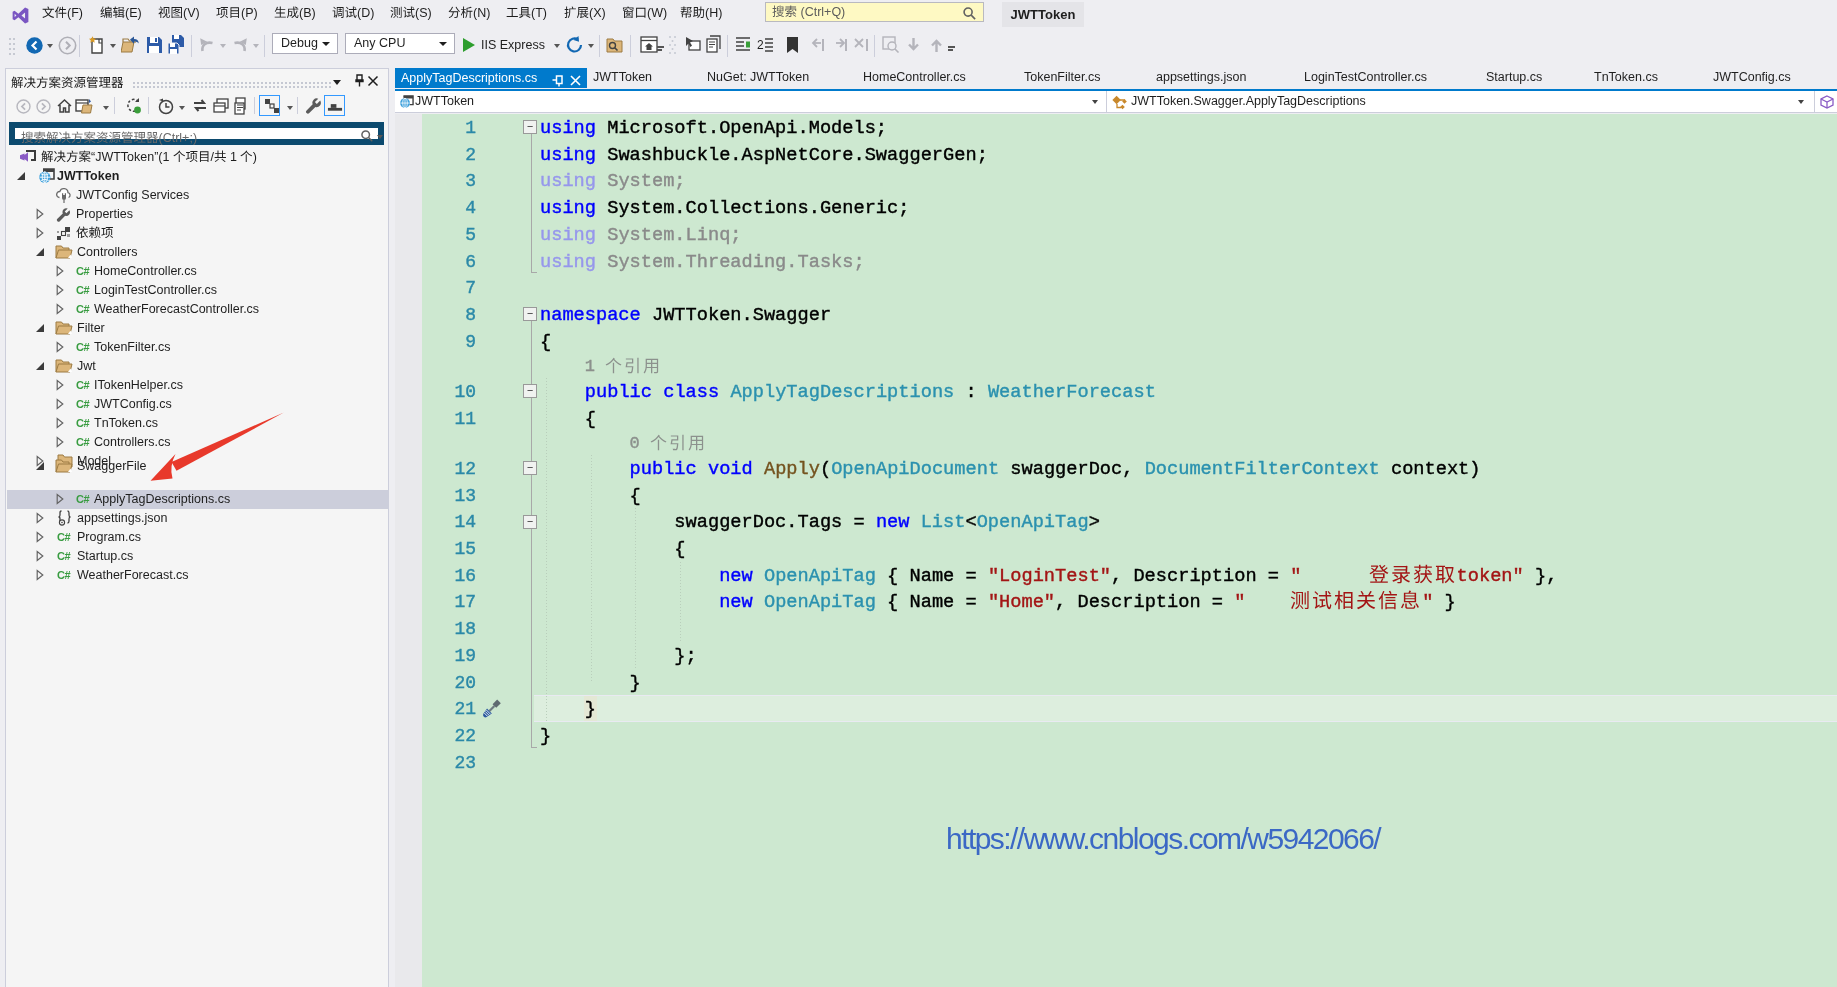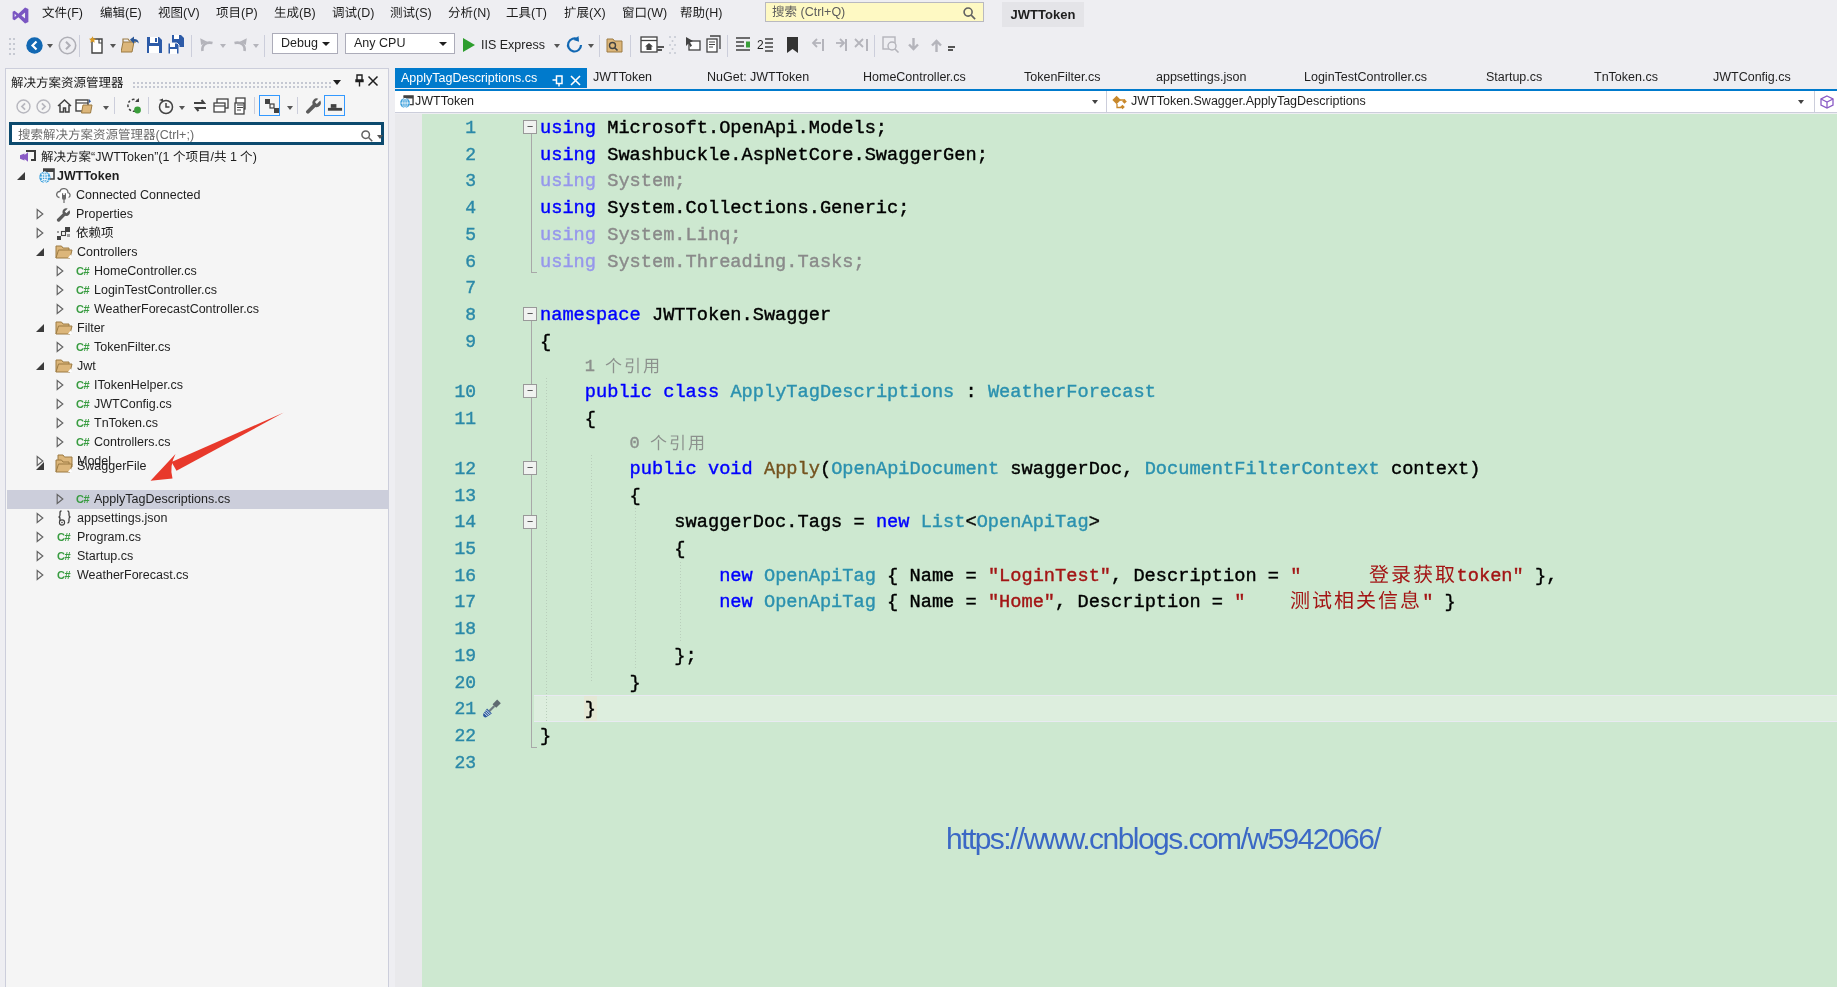--- a/index.html
+++ b/index.html
@@ -13,21 +13,21 @@
 
 #toolbar{position:absolute;left:0;top:30px;width:1837px;height:32px;background:#EEEEF2}
 .tsep{position:absolute;top:5px;width:1px;height:22px;background:#CCCEDB}
 .combo{position:absolute;top:3px;height:21px;background:#fff;border:1px solid #ACACB9;font-size:12.5px;color:#1E1E1E;line-height:19px;padding-left:8px}
 .combo .car{position:absolute;right:7px;top:8px;width:0;height:0;border-left:4px solid transparent;border-right:4px solid transparent;border-top:4px solid #1E1E1E}
 .car2{position:absolute;width:0;height:0;border-left:3.5px solid transparent;border-right:3.5px solid transparent;border-top:4px solid #555}
 
 #panel{position:absolute;left:5px;top:68px;width:384px;height:919px;background:#F5F5F5;border:1px solid #CCCEDB;border-bottom:none}
 #ptitle{position:absolute;left:9px;top:8px;font-size:12.5px;color:#1E1E1E}
 #pdots{position:absolute;left:126px;top:12px;width:200px;height:8px;background-image:radial-gradient(#C5C8D2 0.9px,transparent 1px);background-size:4px 4px}
-#psearch{position:absolute;left:3px;top:53px;width:375px;height:23px;background:#fff;border:3px solid #0c4a6e;font-size:12.5px;color:#6A6A6A;line-height:21px;padding-left:6px}
+#psearch{position:absolute;left:3px;top:53px;width:375px;height:23px;background:#fff;border:6px solid #0c4a6e;font-size:12.5px;color:#6A6A6A;line-height:21px;padding-left:6px}
 .trow{position:absolute;left:1px;height:19px;width:381px;font-size:12.5px;color:#1E1E1E;white-space:nowrap}
 .trow span.lbl{position:absolute;top:2px}
 .sel{background:#CCCEDB}
 .exp{position:absolute;width:0;height:0;border-top:8px solid transparent;border-right:8px solid #3B3B3B}
 .col{position:absolute}
 .cs{position:absolute;top:3px;font-size:11px;font-weight:bold;color:#399C41;letter-spacing:-0.5px}
 
 #edit{position:absolute;left:395px;top:62px;width:1442px;height:925px;background:#EEEEF2}
 #tabActive{position:absolute;left:0px;top:6px;width:192px;height:20px;background:#007ACC;color:#fff;font-size:12.5px}
 #blueline{position:absolute;left:0px;top:26.5px;width:1442px;height:3.5px;background:#007ACC}
@@ -436,21 +436,21 @@
           <ellipse cx="6.8" cy="9.2" rx="2.6" ry="5.4" fill="none" stroke="#fff" stroke-width="0.9"></ellipse>
         </svg>
         <span class="lbl" style="left:50px;font-weight:bold">JWTToken</span>
       </div>
   <div class="trow" style="top:116.5px">
         <svg class="abs" style="left:48px;top:1px" width="18" height="17" viewBox="0 0 18 17">
           <path d="M4.5 10.5a3 3 0 0 1 .3-6A4.2 4.2 0 0 1 13 5.6a2.6 2.6 0 0 1 .6 4.9" fill="#fff" stroke="#6A6A6A" stroke-width="1.3"></path>
           <path d="M7 8h4v3a2 2 0 0 1-4 0z" fill="#6A6A6A"></path>
           <path d="M7.6 6.2v2M10.4 6.2v2M9 13v3" stroke="#6A6A6A" stroke-width="1.2"></path>
         </svg>
-        <span class="lbl" style="left:69px">Connected Connected</span>
+        <span class="lbl" style="left:69px">JWTConfig Services</span>
       </div>
   <div class="trow" style="top:135.5px">
         <svg class="col" style="left:29px;top:3px" width="8" height="12" viewBox="0 0 8 12">
           <path d="M1.2 1.5v9L6.8 6z" fill="none" stroke="#646464" stroke-width="1.2"></path>
         </svg>
         <svg class="abs" style="left:49px;top:2px" width="15" height="15" viewBox="0 0 17 17">
           <path d="M15.2 3.6 11.8 7 9.9 5.1l3.4-3.4a4.3 4.3 0 0 0-5.6 5.6L1.6 13.4a1.9 1.9 0 0 0 2.7 2.7l6.1-6.1a4.3 4.3 0 0 0 4.8-6.4z" fill="#5B5B5B"></path>
         </svg>
         <span class="lbl" style="left:69px">Properties</span>
       </div>

